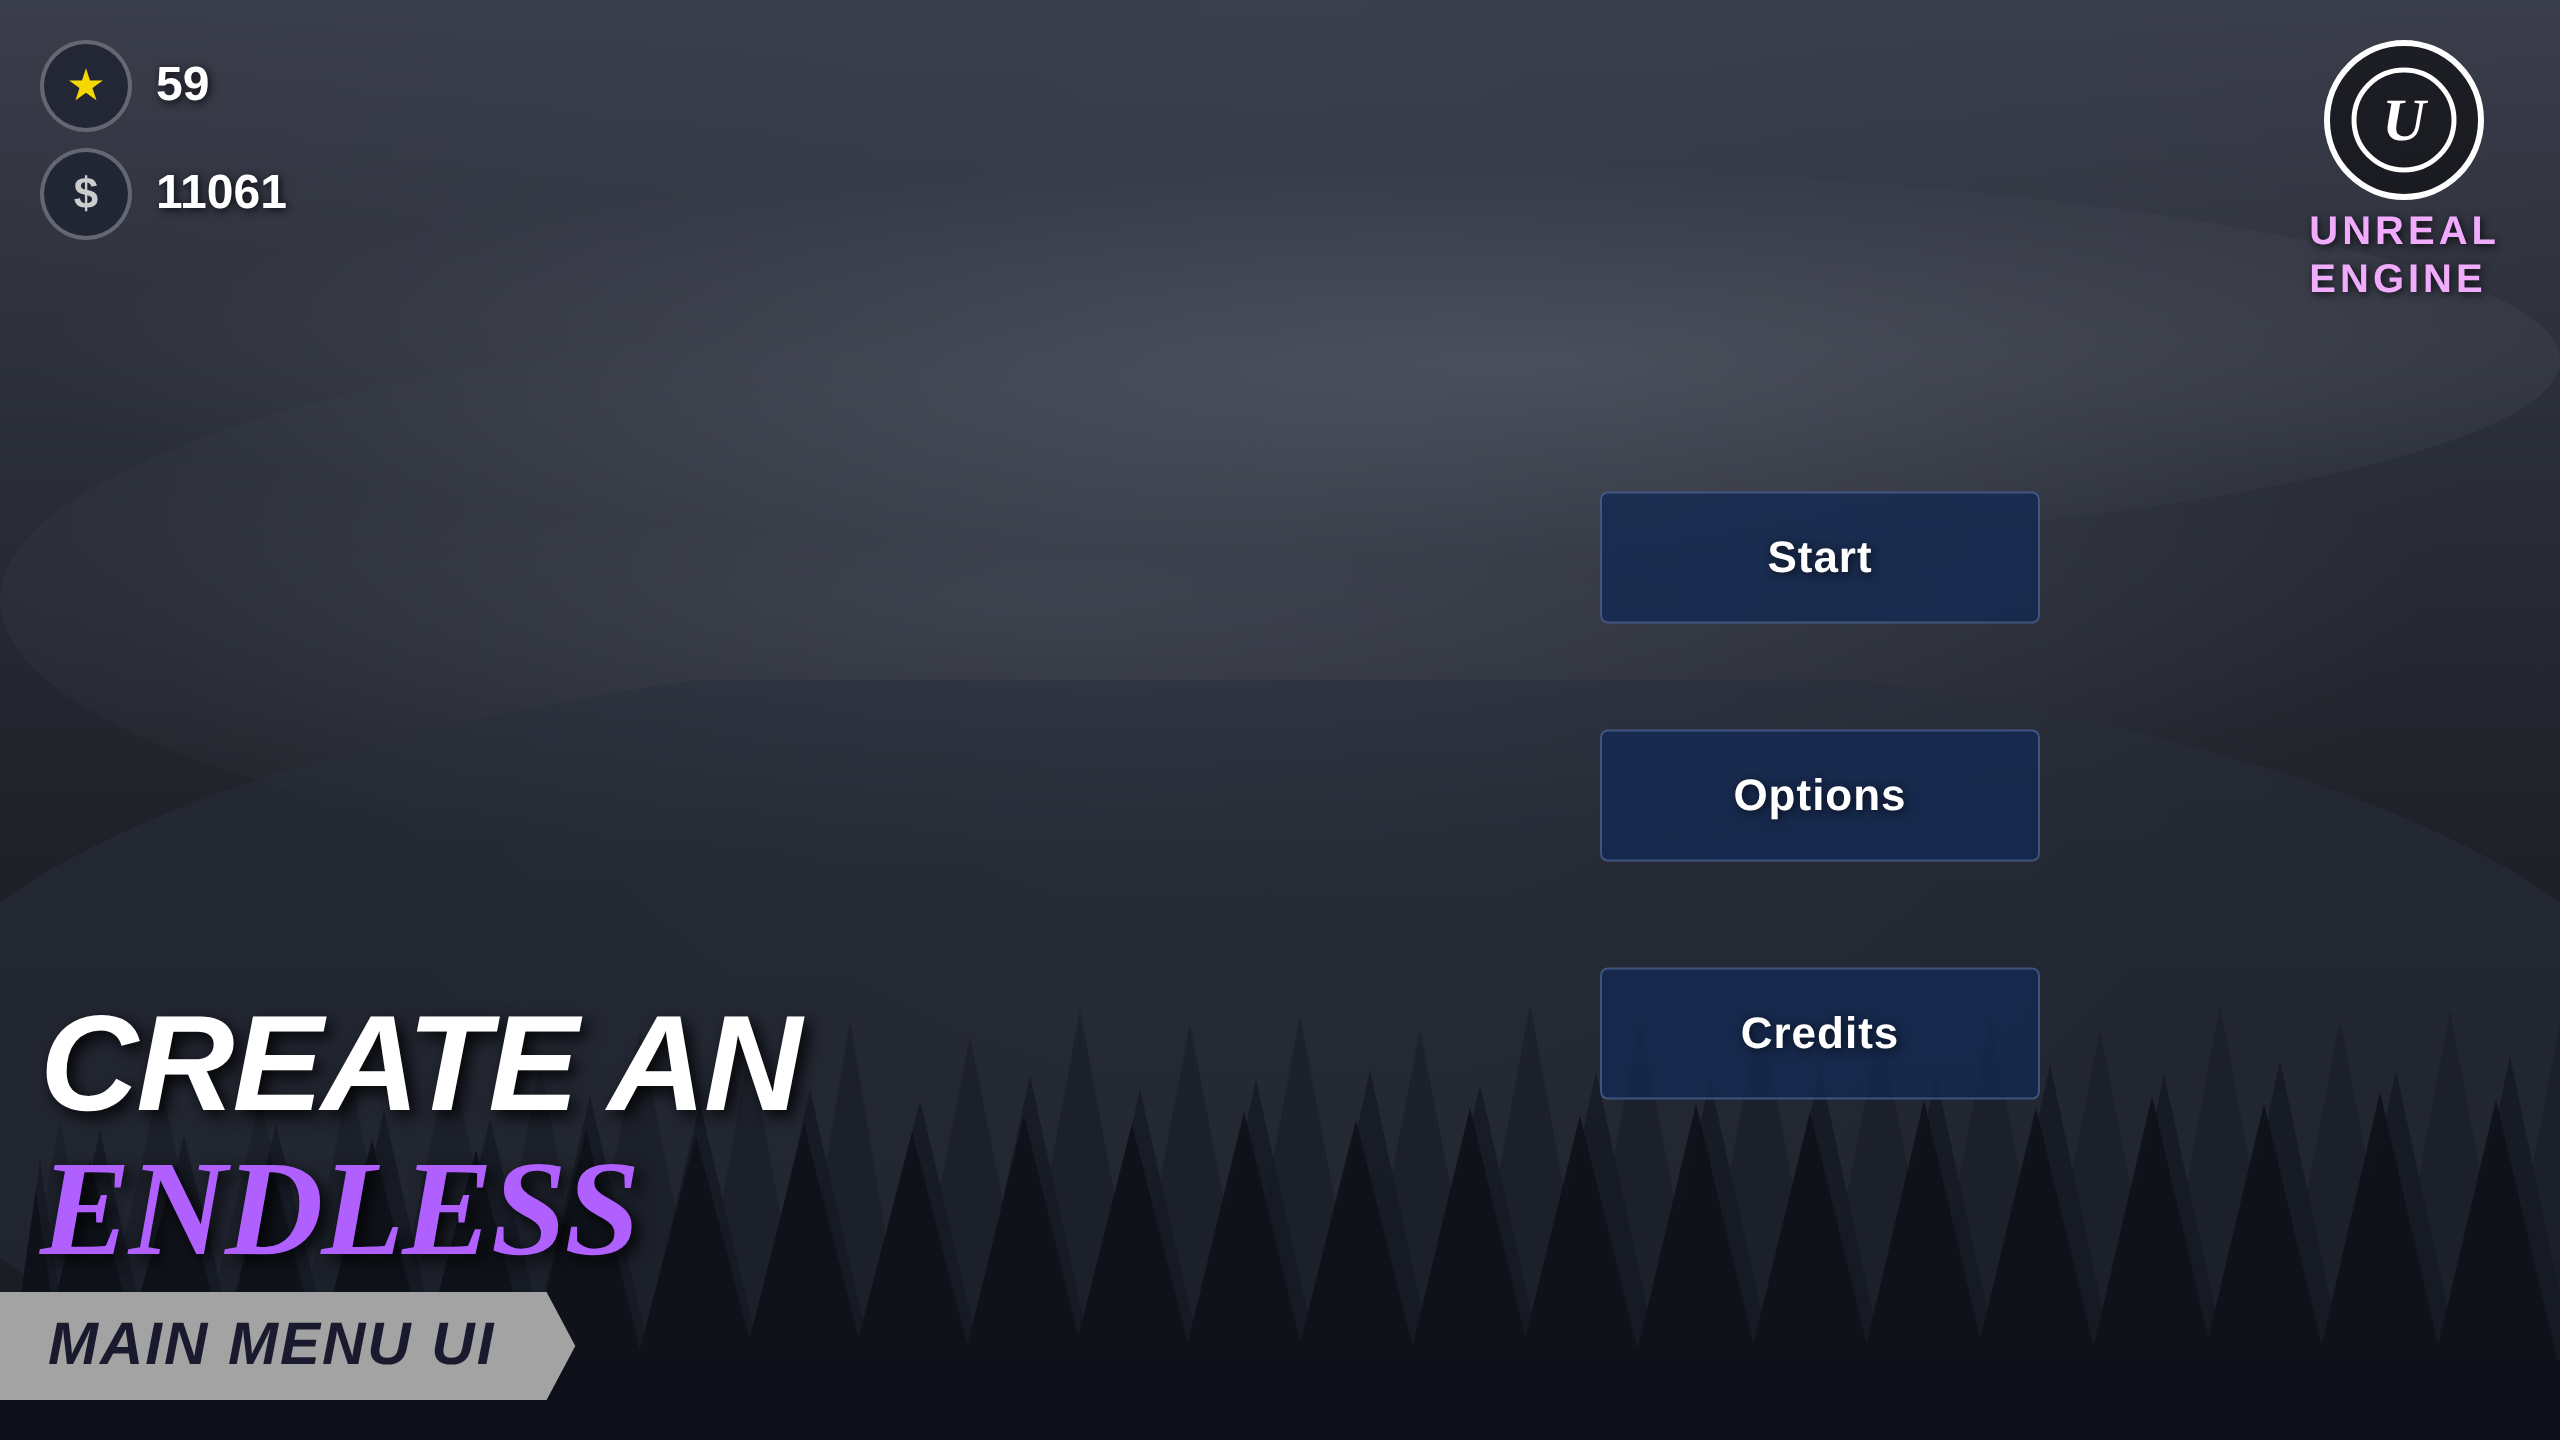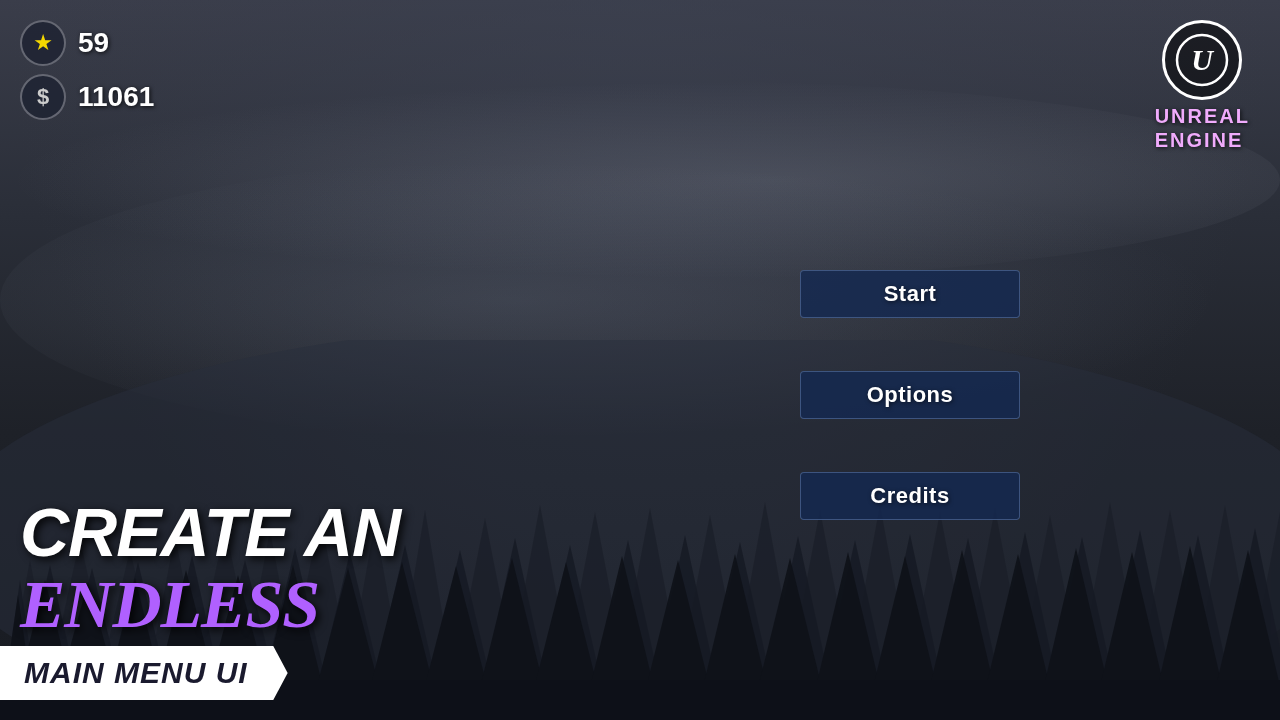--- a/index.html
+++ b/index.html
@@ -83,21 +83,21 @@
       background: rgba(30,35,50,0.85);
       border: 2px solid rgba(255,255,255,0.3);
       display: flex;
       align-items: center;
       justify-content: center;
       font-size: 22px;
     }
 
     .stat-value {
       color: white;
-      font-size: 28px;
+      font-size: 24px;
       font-weight: bold;
       text-shadow: 1px 1px 4px rgba(0,0,0,0.8);
       text-align: right;
     }
 
     
     .ue-logo {
       position: absolute;
       top: 20px;
       right: 30px;
@@ -171,21 +171,21 @@
       font-family: Arial Black, Arial, sans-serif;
       letter-spacing: -1px;
     }
 
     
     .yellow-banner {
       position: absolute;
       left: 0;
       bottom: 20px;
       z-index: 11;
-      background: #ffffff;
+      background: #a3a3a3;
       padding: 10px 24px;
       clip-path: polygon(0 0, 95% 0, 100% 50%, 95% 100%, 0 100%);
       padding-right: 40px;
     }
 
     .yellow-banner-text {
       font-size: 30px;
       font-weight: 900;
       font-style: italic;
       color: #1a1a2e;
@@ -201,21 +201,21 @@
       transform: translateY(-45%);
       z-index: 10;
       display: flex;
       flex-direction: column;
       gap: 12px;
       align-items: center;
     }
 
     .menu-btn {
       width: 220px;
-      height: 48px;
+      height: 66px;
       background: rgba(20, 40, 80, 0.82);
       border: 1.5px solid rgba(100, 130, 180, 0.5);
       border-radius: 4px;
       color: white;
       font-size: 22px;
       font-weight: bold;
       cursor: pointer;
       display: flex;
       align-items: center;
       justify-content: center;

